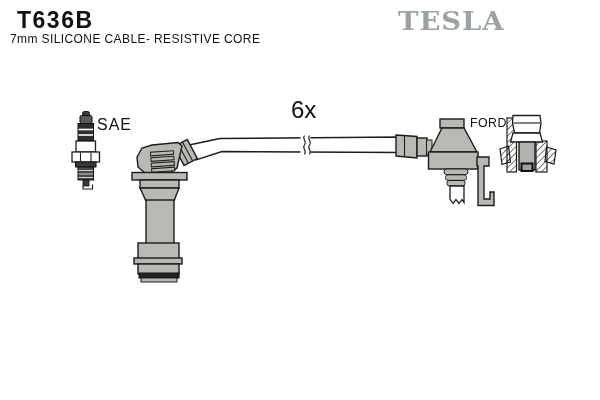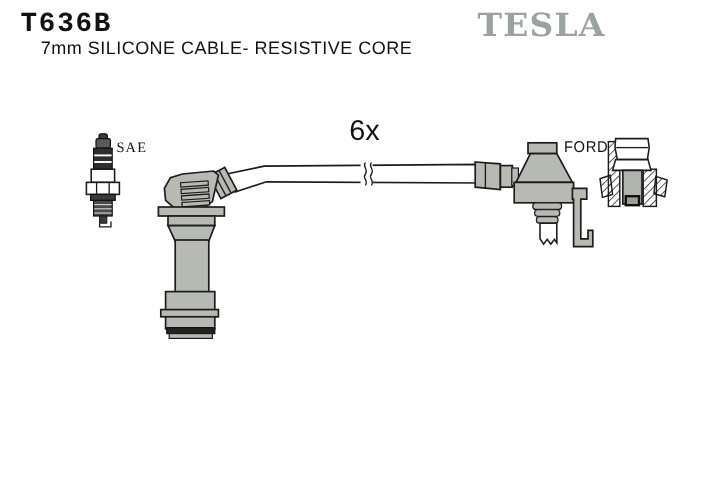--- a/index.html
+++ b/index.html
@@ -13,35 +13,35 @@
   body{
     position:relative;
     background:var(--background);
     font-family:"Liberation Sans", sans-serif;
     color:#111;
     overflow:hidden;
   }
   .abs{position:absolute;}
   .part-number{
     left:17px;top:7px;
-    font-size:23px;font-weight:bold;letter-spacing:1.5px;font-family:Liberation Mono, monospace;
+    font-size:23px;font-weight:bold;letter-spacing:1.5px;
   }
   .subtitle{
-    left:34px;top:32px;
-    font-size:15px;letter-spacing:0.4px;
+    left:10px;top:32px;
+    font-size:12px;letter-spacing:0.4px;
   }
   .brand-logo{
     left:398px;top:5px;
     font-family:"DejaVu Serif","Liberation Serif",serif;
     font-weight:bold;font-size:28px;letter-spacing:1px;
     color:var(--brand);
     transform:scale(0.98,0.95);transform-origin:left top;
   }
   .label{color:#111;}
-  .sae-label{left:97px;top:116px;font-size:12px;letter-spacing:1px;font-family:Liberation Serif, serif;}
+  .sae-label{left:97px;top:116px;font-size:16px;letter-spacing:1px;}
   .qty-label{left:291px;top:96px;font-size:24px;}
   .ford-label{left:470px;top:115px;font-size:13px;letter-spacing:0.5px;transform:scale(0.95,1);transform-origin:left top;}
   svg.diagram{position:absolute;left:0;top:0;}
   .metal{fill:var(--part-fill);stroke:var(--outline);stroke-width:1.4;}
   .metal-thin{fill:var(--part-fill);stroke:var(--outline);stroke-width:1;}
   .white-part{fill:#ffffff;stroke:var(--outline);stroke-width:1.3;}
   .dark-part{fill:#3a3a3a;stroke:#111;stroke-width:1;}
   .line{stroke:var(--outline);fill:none;stroke-width:1.1;}
   .hatched{fill:url(#hatch);stroke:var(--outline);stroke-width:1.2;}
 </style>

